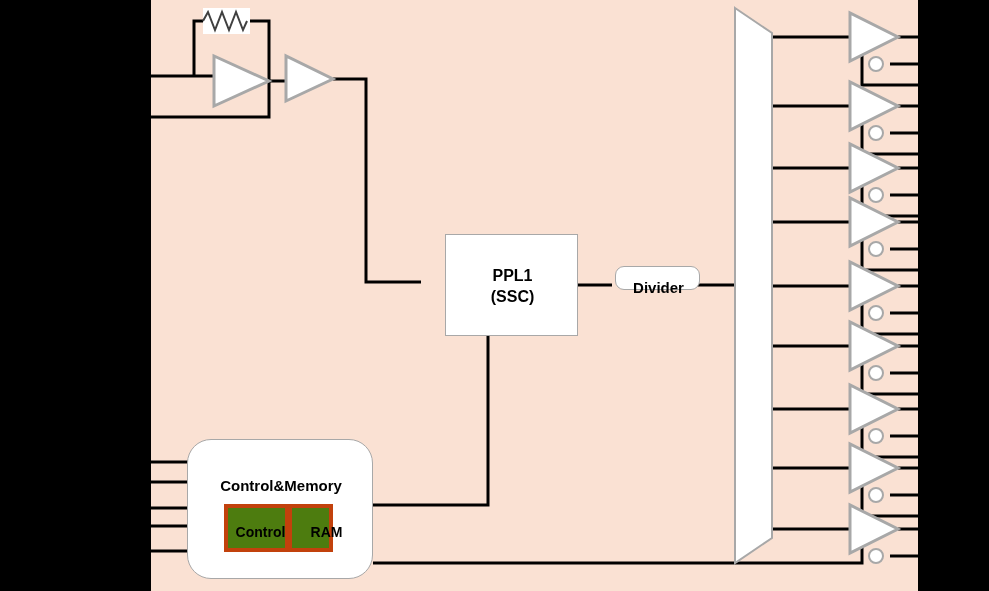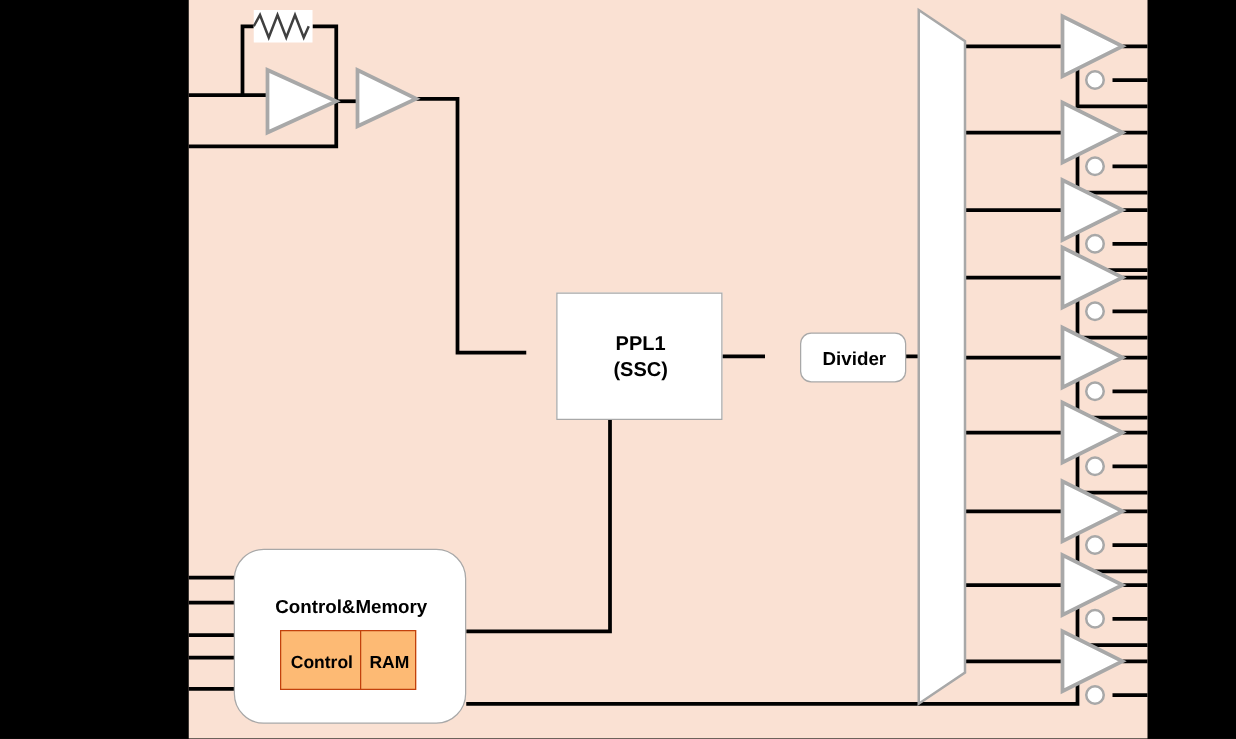--- a/index.html
+++ b/index.html
@@ -5,21 +5,21 @@
   html,body{margin:0;padding:0;background:#000;}
   #root{position:relative;width:989px;height:591px;background:#000;overflow:hidden;
         font-family:"Liberation Sans", sans-serif;}
   #canvas{position:absolute;left:151px;top:0;width:767px;height:591px;background:#fae1d3;}
   svg#wires{position:absolute;left:0;top:0;width:989px;height:591px;pointer-events:none;}
   .lbl{position:absolute;font-weight:bold;color:#000;white-space:nowrap;
        display:flex;align-items:center;justify-content:center;text-align:center;}
   .box{position:absolute;background:#ffffff;border:1px solid #a8a8a8;box-sizing:border-box;margin-left:24px;}
   .rbox{position:absolute;background:#ffffff;border:1px solid #a8a8a8;box-sizing:border-box;border-radius:9px;}
   .rbox-lg{position:absolute;background:#ffffff;border:1px solid #a8a8a8;box-sizing:border-box;border-radius:24px;}
-  .subcell{position:absolute;background:#fdba74;border:1px solid #c2410c;box-sizing:border-box;}
+  .subcell{position:absolute;background:#4d7c0f;border:4px solid #c2410c;box-sizing:border-box;}
 </style>
 </head>
 <body>
 
 <div id="root">
 
   <div id="canvas"></div>
 
   <svg id="wires" viewBox="0 0 989 591">
     <g stroke="#000" stroke-width="3" fill="none" stroke-linecap="butt">
@@ -126,27 +126,27 @@
     <polyline points="203,21 208,12 215,30 222,12 229,30 236,12 243,30 247,21" fill="none" stroke="#404040" stroke-width="2"></polyline>
   </svg>
 
   <div class="box" style="left:421px;top:234px;width:133px;height:102px;">
     <div class="lbl" style="left:0;top:0;width:133px;height:102px;flex-direction:column;font-size:16px;line-height:21px;">
       <span>PPL1</span>
       <span>(SSC)</span>
     </div>
   </div>
 
-  <div class="rbox" style="left:640px;top:266px;width:85px;height:40px;">
+  <div class="rbox" style="left:615px;top:266px;width:85px;height:24px;">
     <div class="lbl" style="left:0;top:0;width:85px;height:40px;font-size:15px;">Divider</div>
   </div>
 
   <div class="rbox-lg" style="left:187px;top:439px;width:186px;height:140px;padding-left:36px;">
     <div class="lbl" style="left:0;top:34px;width:186px;height:22px;font-size:15px;">Control&amp;Memory</div>
   </div>
   <div class="subcell" style="left:224px;top:504px;width:65px;height:48px;">
     <div class="lbl" style="left:0;top:0;width:65px;height:48px;font-size:14px;">Control</div>
   </div>
   <div class="subcell" style="left:288px;top:504px;width:45px;height:48px;">
-    <div class="lbl" style="left:0;top:0;width:45px;height:48px;font-size:14px;">RAM</div>
+    <div class="lbl" style="left:12px;top:0;width:45px;height:48px;font-size:14px;">RAM</div>
   </div>
 
 </div>
 
 </body></html>

